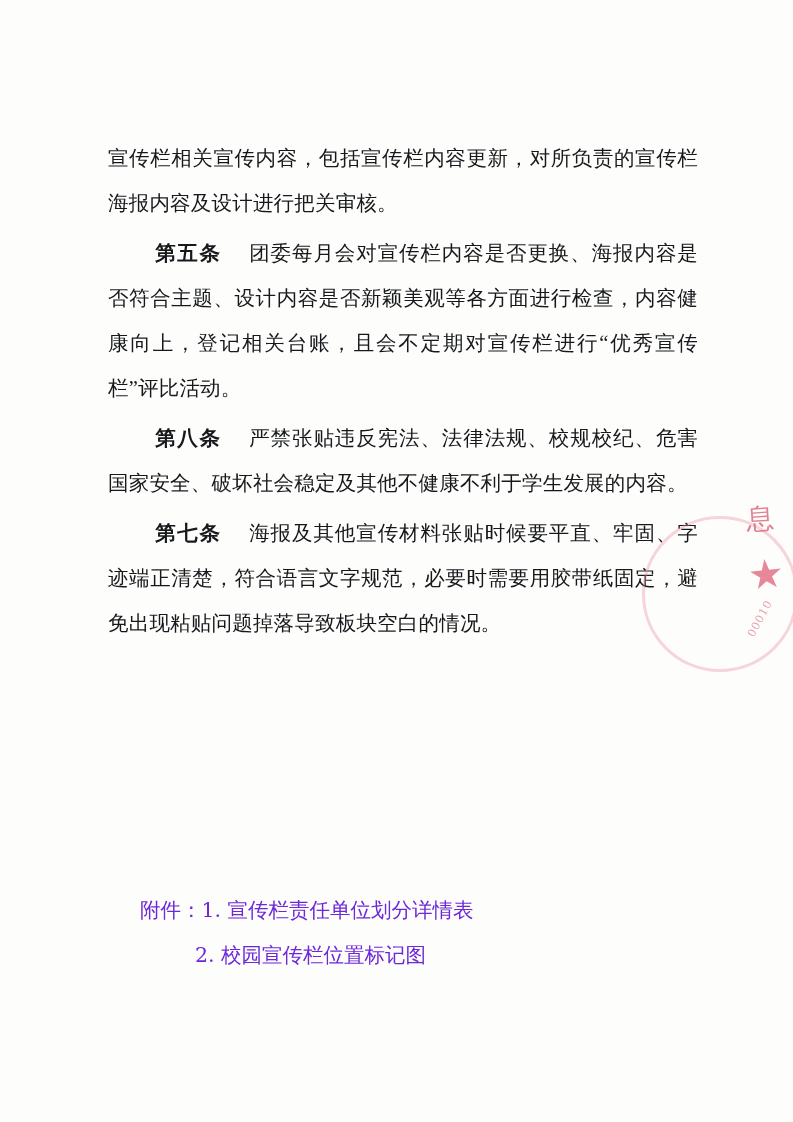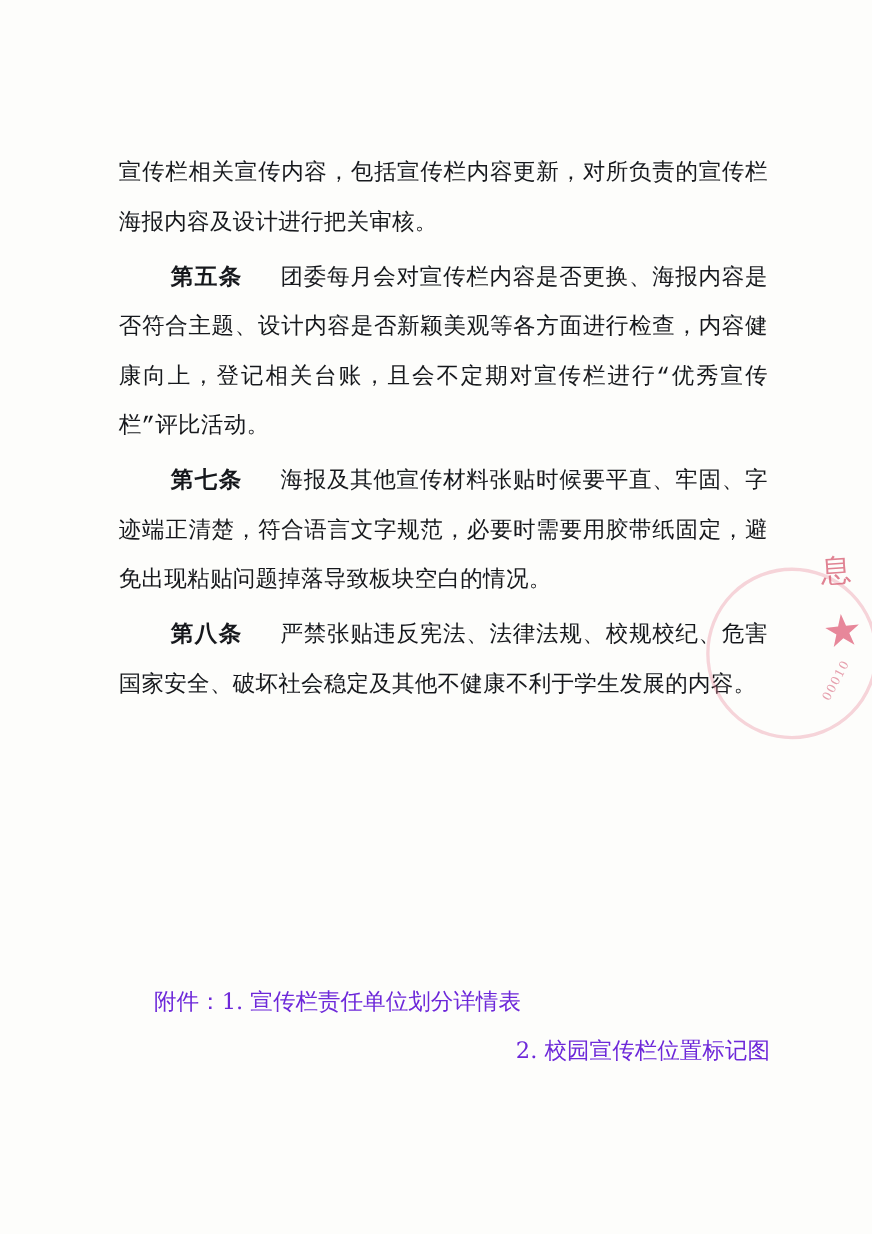--- a/index.html
+++ b/index.html
@@ -26,41 +26,40 @@
     width: 590px;
   }
   p.para {
     margin: 0 0 5px 0;
     font-size: 20.5px;
     line-height: 45px;
     color: #16181c;
     text-align: justify;
     text-justify: inter-ideograph;
     letter-spacing: 0.2px;
-    font-family: Liberation Mono, monospace;
+    font-family: Liberation Serif, serif;
   }
   p.indent {
     text-indent: 2.3em;
   }
   .clause-label {
     font-weight: bold;
     letter-spacing: 1px;
   }
   .attachments {
     position: absolute;
     left: 140px;
     top: 888px;
     width: 560px;
     font-size: 20.5px;
     line-height: 45px;
     color: #6d28d9;
   }
   .attach-line-2 {
     padding-left: 55px;
-    text-align: right;
   }
   
   .stamp {
     position: absolute;
     right: 0px;
     top: 486px;
     width: 55px;
     height: 185px;
     pointer-events: none;
   }
@@ -117,27 +116,27 @@
       <span>宣传栏相关宣传内容，包括宣传栏内容更新，对所负责的宣传栏海报内容及设计进行把关审核。</span>
     </p>
 
     <p class="para indent">
       <span class="clause-label">第五条</span>　
       <span>团委每月会对宣传栏内容是否更换、海报内容是否符合主题、设计内容是否新颖美观等各方面进行检查，内容健康向上，登记相关台账，且会不定期对宣传栏进行“优秀宣传栏”评比活动。</span>
     </p>
 
 
     <p class="para indent">
-      <span class="clause-label">第七条</span>　
-      <span>海报及其他宣传材料张贴时候要平直、牢固、字迹端正清楚，符合语言文字规范，必要时需要用胶带纸固定，避免出现粘贴问题掉落导致板块空白的情况。</span>
+      <span class="clause-label">第八条</span>　
+      <span>严禁张贴违反宪法、法律法规、校规校纪、危害国家安全、破坏社会稳定及其他不健康不利于学生发展的内容。</span>
     </p>
 
     <p class="para indent">
-      <span class="clause-label">第八条</span>　
-      <span>严禁张贴违反宪法、法律法规、校规校纪、危害国家安全、破坏社会稳定及其他不健康不利于学生发展的内容。</span>
+      <span class="clause-label">第七条</span>　
+      <span>海报及其他宣传材料张贴时候要平直、牢固、字迹端正清楚，符合语言文字规范，必要时需要用胶带纸固定，避免出现粘贴问题掉落导致板块空白的情况。</span>
     </p>
 
 
   </div>
 
   <div class="attachments">
     <div>附件：1. 宣传栏责任单位划分详情表</div>
     <div class="attach-line-2">2. 校园宣传栏位置标记图</div>
   </div>
 

